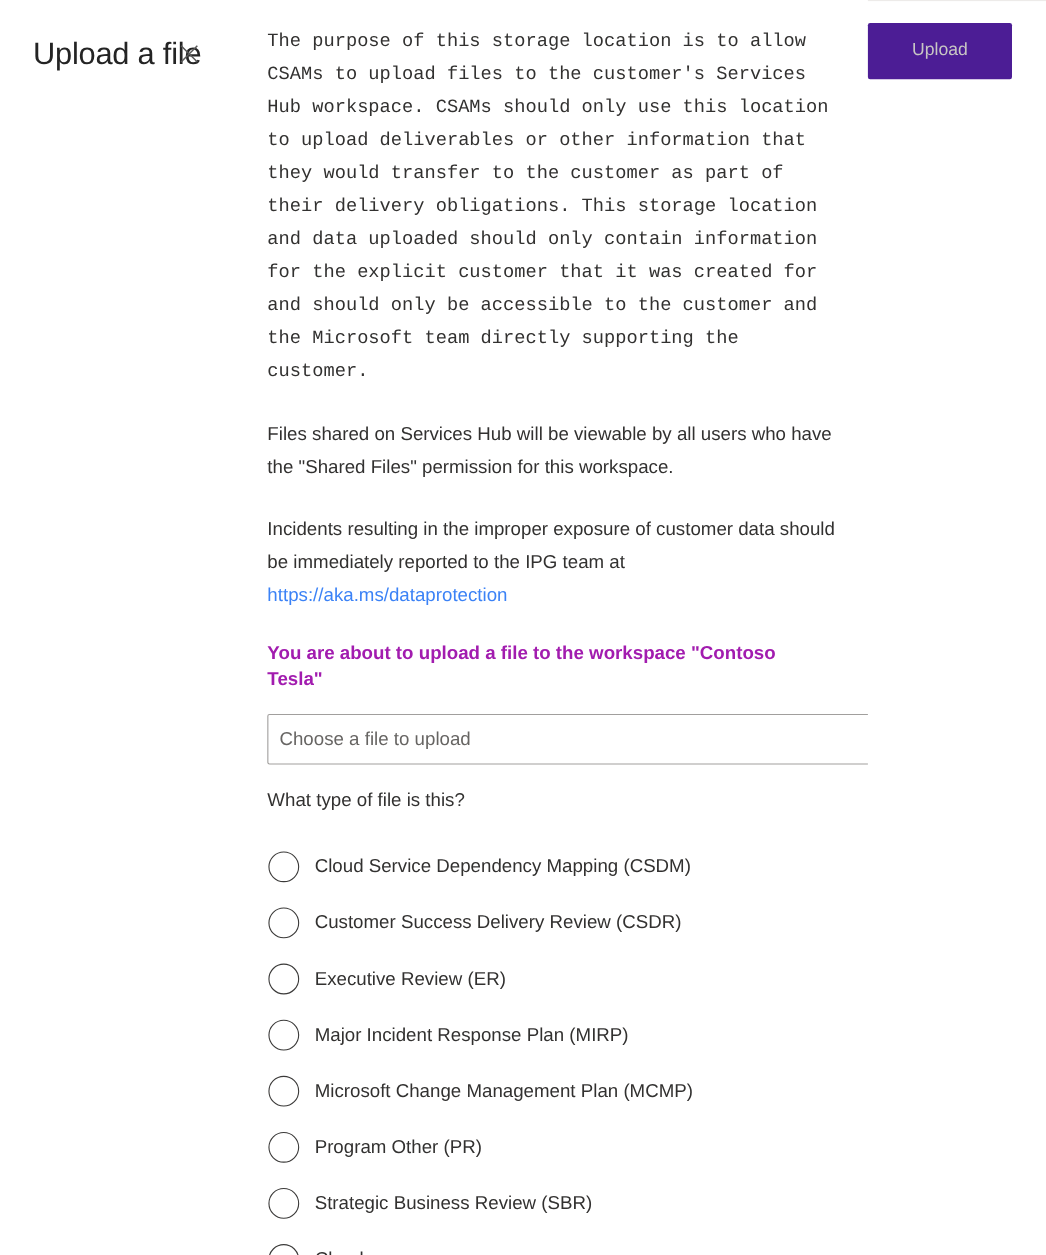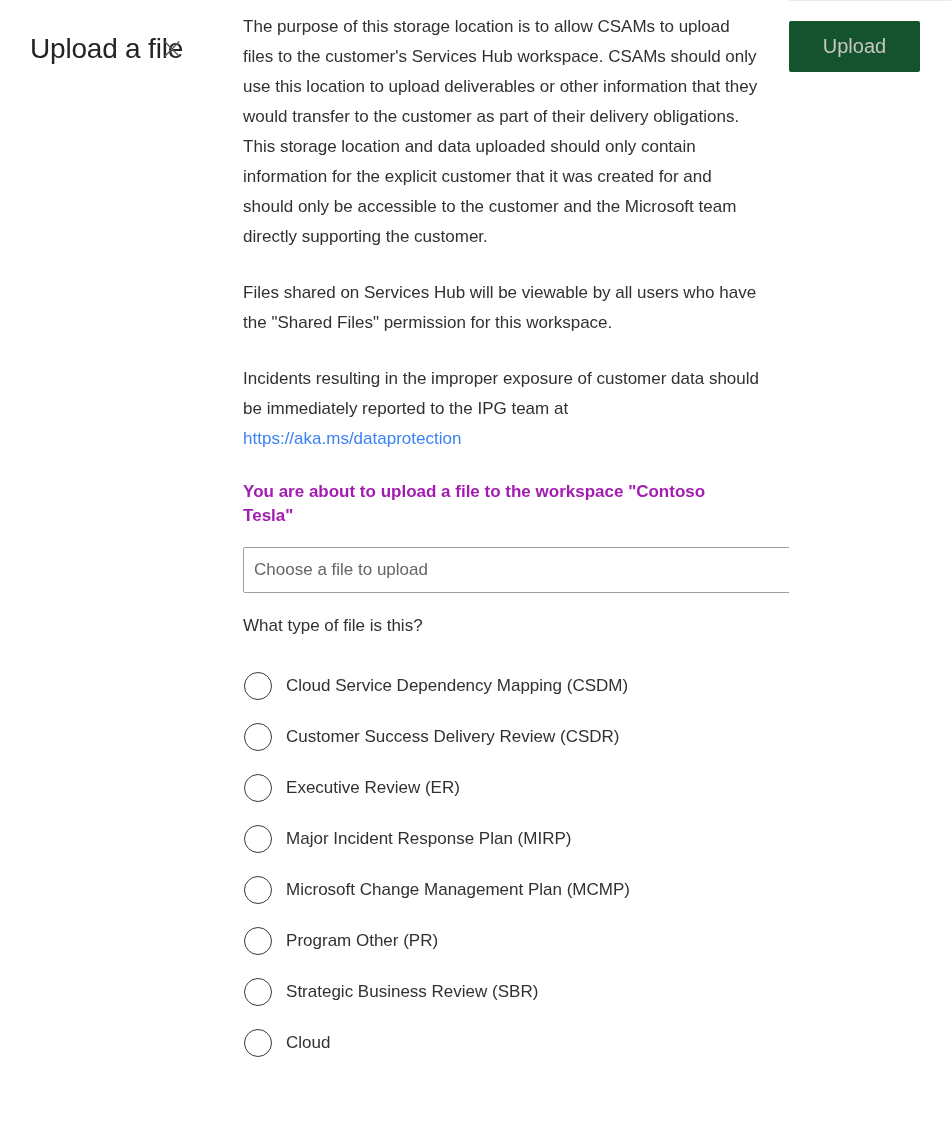--- a/index.html
+++ b/index.html
@@ -62,21 +62,21 @@
     box-sizing: border-box;
     overflow: hidden;
   }
 
   .para {
     font-size: 17px;
     line-height: 30px;
     color: #323130;
     margin: 0;
   }
-  .para.p1 { margin-top: 12px; }
+  .para.p1 { margin-top: 24px; font-family: Liberation Mono, monospace; }
   .para.p2 { margin-top: 26px; }
   .para.p3 { margin-top: 26px; }
 
   .link {
     color: #3b82f6;
     text-decoration: none;
     cursor: pointer;
   }
 
   .workspace-line {
@@ -174,24 +174,24 @@
     display: flex;
     align-items: center;
     justify-content: flex-end;
     padding-right: 31px;
   }
   .upload-button {
     width: 131px;
     height: 51px;
     border: none;
     border-radius: 2px;
-    background: #14532d;
+    background: #4c1d95;
     color: #c8c6c4;
     font-family: "Liberation Sans", sans-serif;
-    font-size: 20px;
+    font-size: 16px;
     font-weight: 400;
     cursor: default;
     display: flex;
     align-items: center;
     justify-content: center;
   }
 </style>
 </head>
 <body>
 

